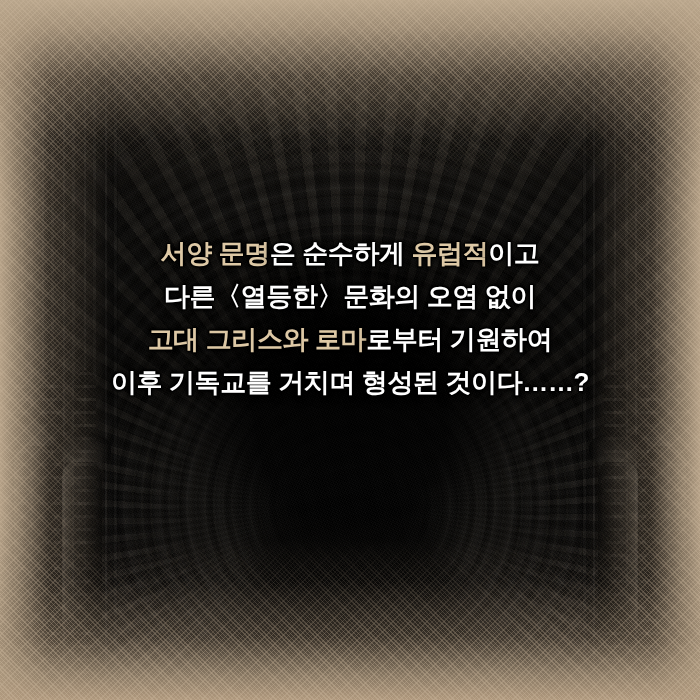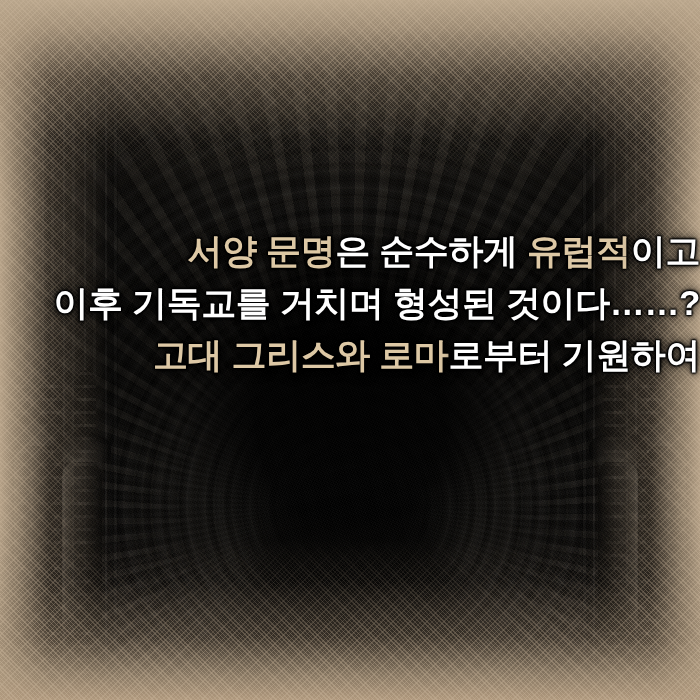--- a/index.html
+++ b/index.html
@@ -166,34 +166,33 @@
   
   #caption {
     position: absolute;
     left: 0; right: 0;
     top: 228px;
     text-align: center;
     line-height: 1.0;
     z-index: 40;
   }
   .cap-line {
-    font-size: 35px;
+    font-size: 26px;
     font-weight: bold;
     letter-spacing: -0.4px;
     color: #ffffff;
-    margin: 5px 0 17px 0;
+    margin: 12px 0 17px 0;
     white-space: nowrap;
     text-shadow:
        0 0 7px rgba(0,0,0,0.95),
        0 0 14px rgba(0,0,0,0.85),
        1px 1px 2px rgba(0,0,0,0.95),
       -1px 1px 2px rgba(0,0,0,0.95),
        1px -1px 2px rgba(0,0,0,0.95),
       -1px -1px 2px rgba(0,0,0,0.95);
-    text-align: right;
   }
   .cap-line:last-child { margin-bottom: 0; }
   .hl {                       
     color: #ddc8a5;
   }
 </style>
 </head>
 <body>
 
 <div id="stage">
@@ -221,17 +220,18 @@
     <div class="statue" style="left:62px; bottom:72px;"></div>
   </div>
 
   <div class="bg-layer" id="grain"></div>
   <div class="bg-layer" id="text-scrim"></div>
   <div class="bg-layer" id="sepia-vignette"></div>
   <div class="bg-layer" id="sepia-speckle"></div>
 
   <div id="caption">
       <div class="cap-line"><span class="hl">서양 문명</span><span>은 순수하게 </span><span class="hl">유럽적</span><span>이고</span></div>
+      <div class="cap-line"><span>다른〈열등한〉문화의 오염 없이</span></div>
+      <div class="cap-line"><span class="hl">고대 그리스와 로마</span><span>로부터 기원하여</span></div>
       <div class="cap-line"><span>이후 기독교를 거치며 형성된 것이다……?</span></div>
-      <div class="cap-line"><span class="hl">고대 그리스와 로마</span><span>로부터 기원하여</span></div>
     </div>
 
 </div>
 
 </body></html>

